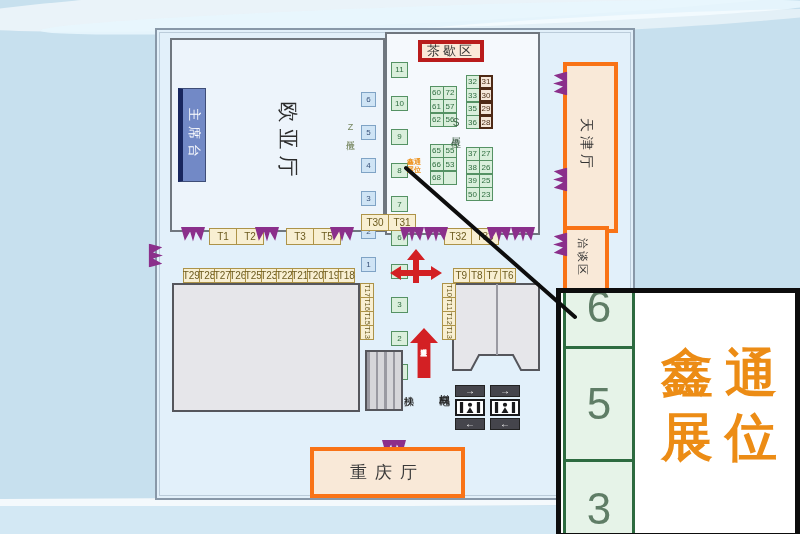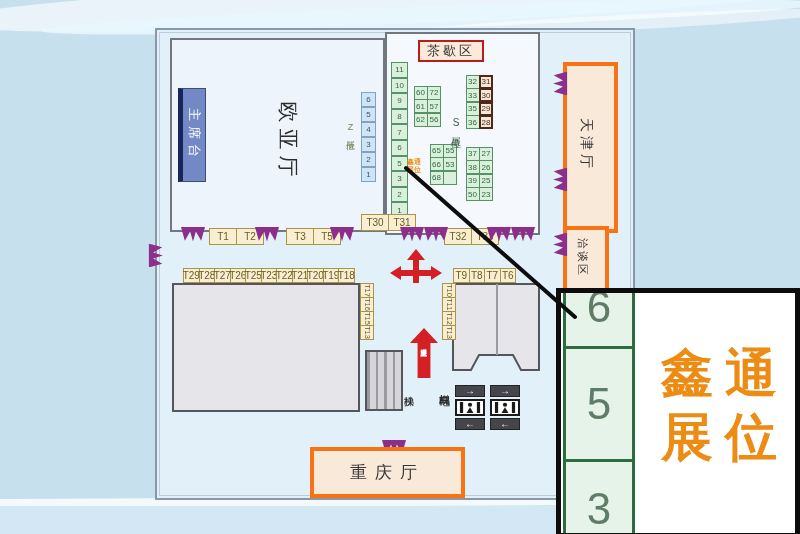--- a/index.html
+++ b/index.html
@@ -17,42 +17,42 @@
   .plan{left:155px;top:28px;width:476px;height:468px;background:#e2f0fa;border:2px solid #8898a8}
   .plan:after{content:'';position:absolute;inset:2px;border:1px solid rgba(140,160,180,.45);pointer-events:none}
   .hall{position:absolute;border:2px solid #70777f;box-sizing:border-box}
   .eu{left:170px;top:38px;width:215px;height:194px;background:#edf4fb}
   .shall{left:385px;top:32px;width:155px;height:203px;background:#f5f9fd}
   .beige{background:#f9e9d8;border:4px solid #f97316}
   .tianjin{left:563px;top:62px;width:47px;height:163px}
   .nego{left:563px;top:226px;width:38px;height:61px}
   .chongqing{left:310px;top:447px;width:147px;height:43px;display:flex;align-items:center;justify-content:center;
     font-size:17px;letter-spacing:8px;color:#3a3a3a}
-  .tea{left:418px;top:40px;width:66px;height:22px;background:#fbe9d9;border:2px solid #b91c1c;box-sizing:border-box;
+  .tea{left:418px;top:40px;width:66px;height:22px;background:#fbe9d9;border:4px solid #b91c1c;box-sizing:border-box;
     display:flex;align-items:center;justify-content:center;font-size:13px;letter-spacing:3px}
   .grayhall{background:#e6e6ea;border:2px solid #55565c;box-sizing:border-box}
   .bl{left:172px;top:283px;width:188px;height:129px}
   
   .stagebox{left:178px;top:88px;width:28px;height:94px;background:#7289c6;border:1px solid #3e4d77;
     border-left:5px solid #18265e;box-sizing:border-box}
   .rotlabel{position:absolute;left:50%;top:50%;transform:translate(-50%,-50%) rotate(90deg);white-space:nowrap}
   .stagebox .rotlabel{color:#fff;font-size:13px;letter-spacing:5px}
   .eulabel{left:233px;top:128px;width:110px;text-align:center;transform:rotate(90deg);
     font-size:21px;letter-spacing:6px;color:#2b2b2b}
   .rothall{position:absolute;text-align:center;transform:rotate(90deg);white-space:nowrap}
   .tjlabel{left:531px;top:136px;width:110px;font-size:14px;letter-spacing:4px}
   .nglabel{left:542px;top:250px;width:80px;font-size:11px;letter-spacing:2px}
   .vtext{position:absolute;writing-mode:vertical-rl;text-orientation:upright;line-height:1.05}
   .zzone{left:345px;top:122px;font-size:9px;color:#76865f;letter-spacing:1px}
   .szone{left:450px;top:117px;font-size:10px;color:#3e5e46;letter-spacing:1px}
   .esclabel{left:403px;top:388px;font-size:10px;color:#222}
   .elvlabel{left:438px;top:386px;font-size:11px;color:#222}
   .mini{left:407px;top:158px;font-size:7px;line-height:8px;font-weight:bold;color:#ee9421;z-index:3;text-align:center}
   
-  .vcol{position:absolute;display:flex;flex-direction:column;gap:0}
+  .vcol{position:absolute;display:flex;flex-direction:column;gap:18px}
   .cell{display:flex;align-items:center;justify-content:center;box-sizing:border-box;
     background:#daefdc;border:1px solid #559264;color:#2f6e40;font-size:8px}
   .zcol .cell{width:15px;height:15px;background:#cfe4f5;border-color:#7fa3c5;color:#39527a}
   .sleft .cell{width:17px;height:15.6px}
   .sright .cell{width:22px;height:15.6px}
   .blk{position:absolute;display:flex;flex-direction:column}
   .brow{display:flex}
   .blk .cell{width:14px;height:14px;margin:-0.5px 0 0 -0.5px}
   .blk .cell.hl{background:#f5e7da;border:2px solid #4e2a16;color:#4e3018}
   .trow{position:absolute;display:flex}
@@ -128,21 +128,21 @@
       <span class="cell">10</span>
       <span class="cell">9</span>
       <span class="cell">8</span>
       <span class="cell">7</span>
       <span class="cell">6</span>
       <span class="cell">5</span>
       <span class="cell">3</span>
       <span class="cell">2</span>
       <span class="cell">1</span>
     </div>
-  <div class="blk zmid" style="left:414px;top:86px">
+  <div class="blk zmid" style="left:430px;top:86px">
       <div class="brow">
         <span class="cell">60</span>
         <span class="cell">72</span>
       </div>
       <div class="brow">
         <span class="cell">61</span>
         <span class="cell">57</span>
       </div>
       <div class="brow">
         <span class="cell">62</span>

